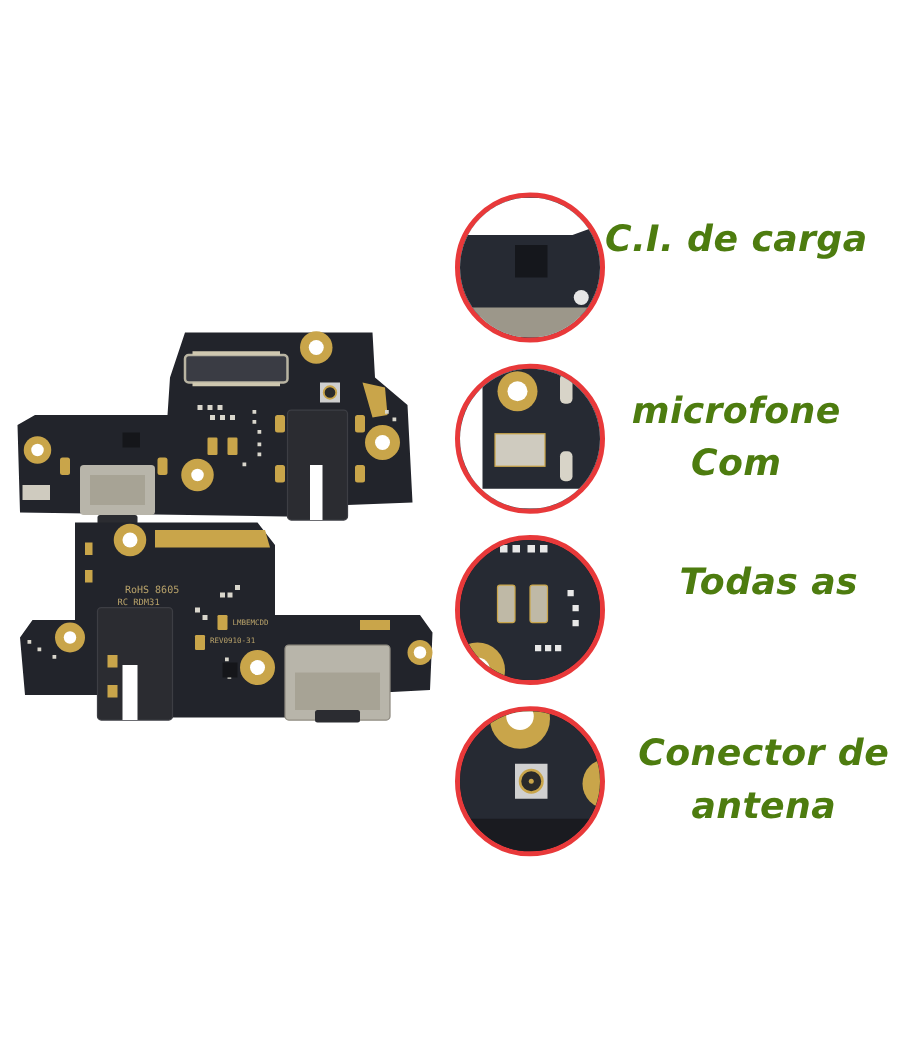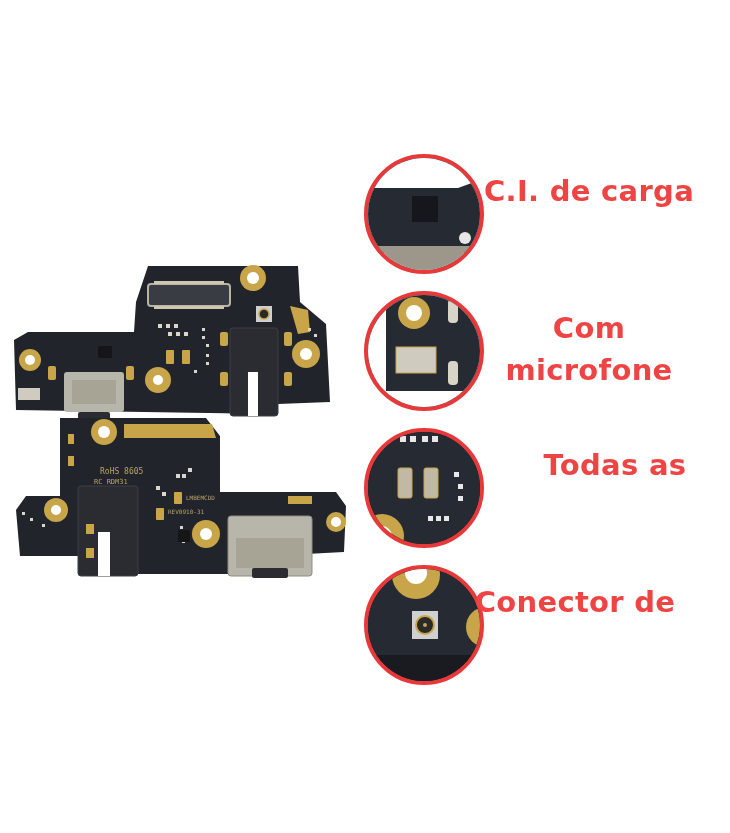--- a/index.html
+++ b/index.html
@@ -6,22 +6,22 @@
   body {
     width: 730px; height: 833px; background: #ffffff; position: relative; overflow: hidden;
     font-family: "DejaVu Sans", "Liberation Sans", sans-serif;
   }
   .board { position: absolute; }
   .callout-circle {
     position: absolute; width: 112px; height: 112px; border-radius: 50%;
     border: 4px solid #e8393a; overflow: hidden; background: #1f2128; box-sizing: content-box;
   }
   .callout-label {
-    position: absolute; width: 230px; text-align: center; color: #ef4444;
-    font-weight: bold; font-size: 29px; line-height: 42px; letter-spacing: 0.3px;
+    position: absolute; width: 230px; text-align: center; color: #4d7c0f;
+    font-weight: bold; font-size: 29px; line-height: 42px; letter-spacing: 0.3px; font-style: italic;
   }
 </style>
 </head>
 <body>
 
 <svg class="board" style="left:8px; top:262px;" width="325" height="160" viewBox="0 0 325 160">
   <path d="M140 4 L290 4 L292 40 L318 62 L322 140 L270 142 L270 152 L8 148 L6 78 L20 70 L126 70 L128 40 Z" fill="#22242b"></path>
 
   <rect x="140" y="22" width="82" height="22" rx="3" fill="#3a3c44" stroke="#b9b4a2" stroke-width="2"></rect>
   <g fill="#cfc8b0">
@@ -153,22 +153,22 @@
       <rect width="112" height="112" fill="#ffffff"></rect>
       <rect x="18" y="0" width="94" height="96" fill="#262a33"></rect>
       <circle cx="46" cy="18" r="16" fill="#c9a54a"></circle>
         <circle cx="46" cy="18" r="8" fill="#fff"></circle>
       <rect x="28" y="52" width="40" height="26" fill="#cfcbbf" stroke="#c9a54a"></rect>
       <rect x="80" y="66" width="10" height="24" rx="4" fill="#d8d4c8"></rect>
       <rect x="80" y="4" width="10" height="24" rx="4" fill="#d8d4c8"></rect>
     </svg>
   </div>
   <div class="callout-label" style="left:474px; top:307px;">
+    <div>microfone</div>
     <div>Com</div>
-    <div>microfone</div>
   </div>
 </div>
 
 <div>
   <div class="callout-circle" style="left:364px; top:428px;">
     <svg width="112" height="112" viewBox="0 0 112 112">
       <rect width="112" height="112" fill="#262a33"></rect>
       <g fill="#e8e8e8">
         <rect x="32" y="4" width="6" height="6"></rect>
           <rect x="42" y="4" width="6" height="6"></rect>
@@ -198,16 +198,17 @@
       <rect width="112" height="112" fill="#262a33"></rect>
       <circle cx="48" cy="6" r="24" fill="#c9a54a"></circle>
         <circle cx="48" cy="4" r="11" fill="#fff"></circle>
       <circle cx="118" cy="58" r="20" fill="#c9a54a"></circle>
       <rect x="44" y="42" width="26" height="28" fill="#d0d0d0"></rect>
       <circle cx="57" cy="56" r="9" fill="#2a2a2a" stroke="#c9a54a" stroke-width="2"></circle>
       <circle cx="57" cy="56" r="2" fill="#c9a54a"></circle>
       <rect x="0" y="86" width="112" height="26" fill="#1a1b20"></rect>
     </svg>
   </div>
-  <div class="callout-label" style="left:460px; top:581px;">
+  <div class="callout-label" style="left:496px; top:581px;">
     <div>Conector de</div>
+    <div>antena</div>
   </div>
 </div>
 
 </body></html>

